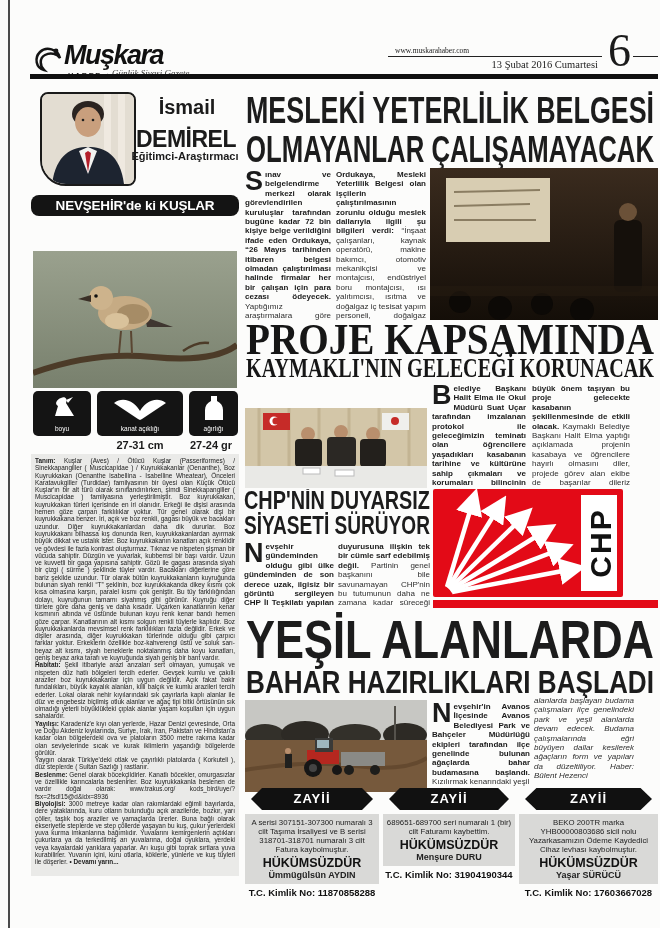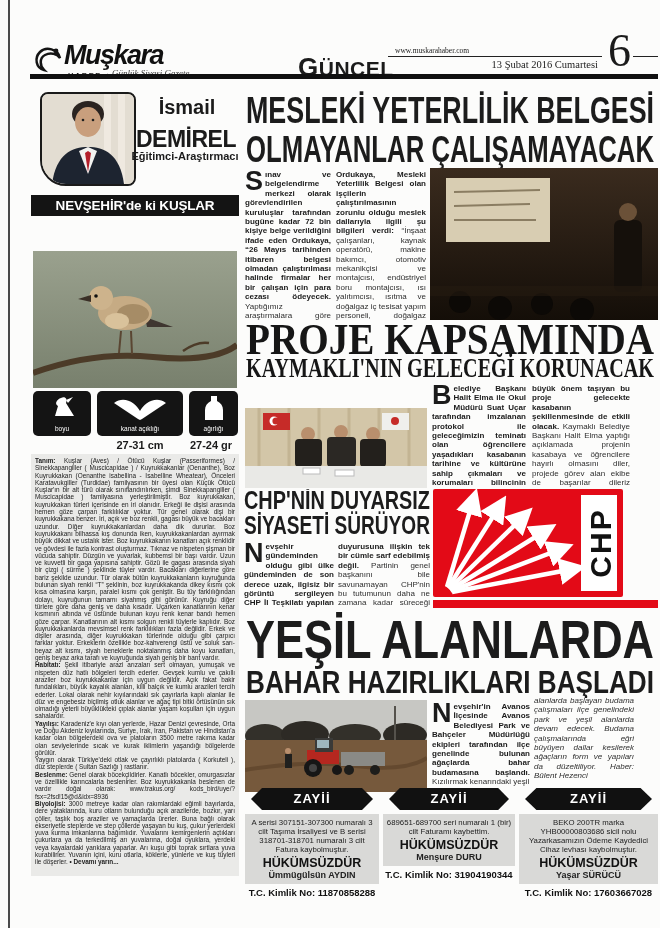--- a/index.html
+++ b/index.html
@@ -21,21 +21,21 @@
   #guncel::first-letter{font-size:26px;}
   #date{left:420px;top:59px;width:178px;text-align:right;font:10.5px "Liberation Serif",serif;z-index:2;}
   #pagenum{left:602px;top:28px;font:400 46px "Liberation Serif",serif;background:#fcfcfb;padding:0 2px 0 6px;z-index:3;line-height:46px;}
   #masthead-rule{left:30px;top:74px;width:628px;height:5px;background:#101010;}
 
   
   #author-photo{left:40px;top:92px;width:92px;height:90px;border:2px solid #1a1a1a;border-radius:8px 8px 8px 26px;overflow:hidden;background:#e3ddd2;}
   #author-name1{left:134px;top:96px;width:106px;text-align:center;font-size:20px;font-weight:800;}
   #author-name2{left:130px;top:126px;width:112px;text-align:center;font-size:23px;font-weight:800;letter-spacing:-.5px;}
   #author-role{left:126px;top:150px;width:118px;text-align:center;font-size:11px;font-weight:700;}
-  #bird-banner{left:31px;top:195px;width:208px;height:21px;background:#141414;border-radius:0;color:#fff;
+  #bird-banner{left:31px;top:195px;width:208px;height:21px;background:#141414;border-radius:8px;color:#fff;
                font-size:13.5px;font-weight:800;line-height:21px;text-align:center;letter-spacing:-.2px;}
   #bird-names{left:31px;top:220px;width:208px;font-size:8.6px;line-height:9.8px;text-align:center;}
   #bird-names b{font-weight:800;}
   #bird-photo{left:33px;top:251px;width:204px;height:137px;overflow:hidden;}
   .stat{background:#141414;border-radius:5px;color:#fff;text-align:center;overflow:hidden;}
   #stat1{left:33px;top:391px;width:58px;height:45px;}
   #stat2{left:97px;top:391px;width:86px;height:45px;}
   #stat3{left:189px;top:391px;width:49px;height:45px;}
   .stat svg{margin-top:4px;}
   .stat-label{display:block;font-size:6.5px;line-height:7px;}
@@ -95,21 +95,20 @@
       <path d="M28 14 C26 5 14 2 8 8 C2 14 4 24 12 26 C8 22 7 14 13 11 C19 8 25 10 28 14 Z" fill="none" stroke="#141414" stroke-width="2.5"></path>
       <circle cx="24" cy="7" r="2.4" fill="#141414"></circle>
       <path d="M20 10 q4 -2 7 1" stroke="#141414" stroke-width="1.6" fill="none"></path>
     </svg>
   </div>
   <div class="abs" id="logo-title">Muşkara</div>
   <div class="abs" id="logo-haber">HABER ♦</div>
   <div class="abs" id="logo-tagline">Günlük Siyasi Gazete</div>
   <div class="abs" id="website">www.muskarahaber.com</div>
   <div class="abs" id="thin-rule"></div>
-  <div class="abs" id="guncel">GÜNCEL</div>
   <div class="abs" id="date">13 Şubat 2016 Cumartesi</div>
   <div class="abs" id="pagenum">6</div>
   <div class="abs" id="masthead-rule"></div>
 
   <div class="abs" id="author-photo">
     <svg width="92" height="90" viewBox="0 0 92 90">
       <rect width="92" height="90" fill="#e3ddd2"></rect>
       <rect x="62" y="0" width="7" height="90" fill="#efe9e0"></rect>
         <rect x="76" y="0" width="7" height="90" fill="#efe9e0"></rect>
       <ellipse cx="46" cy="20" rx="16" ry="13" fill="#2a2320"></ellipse>

